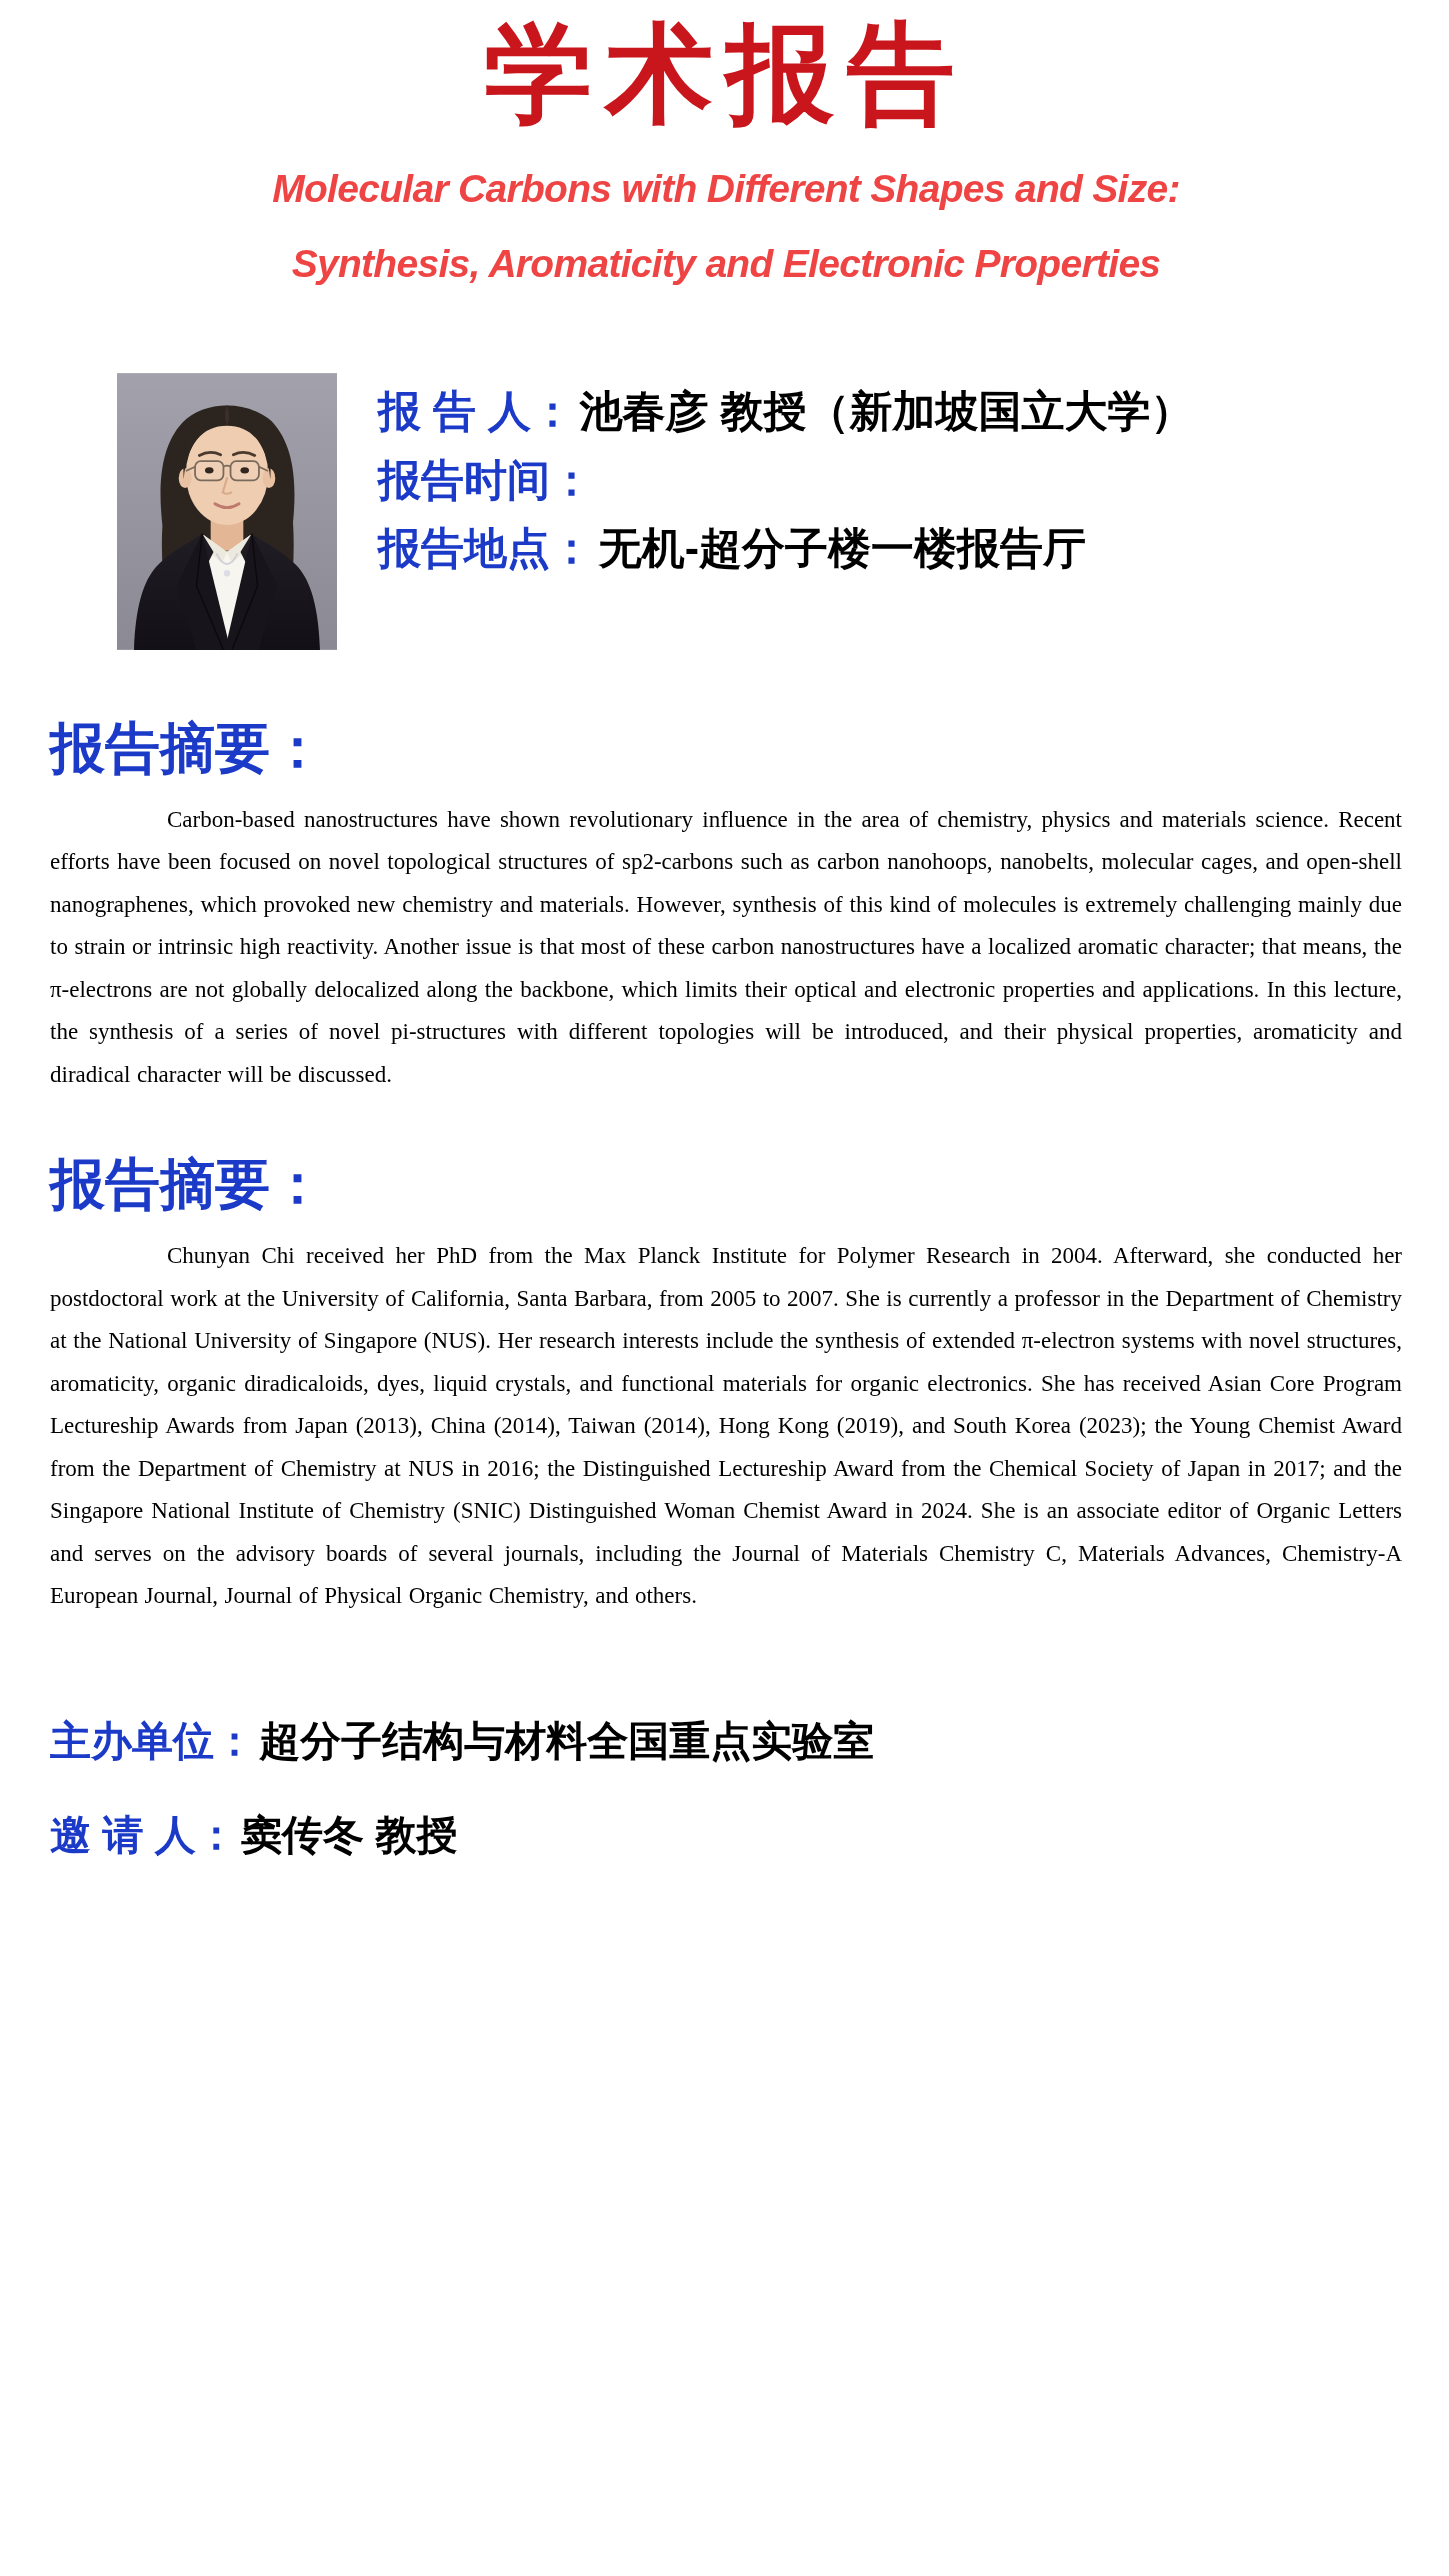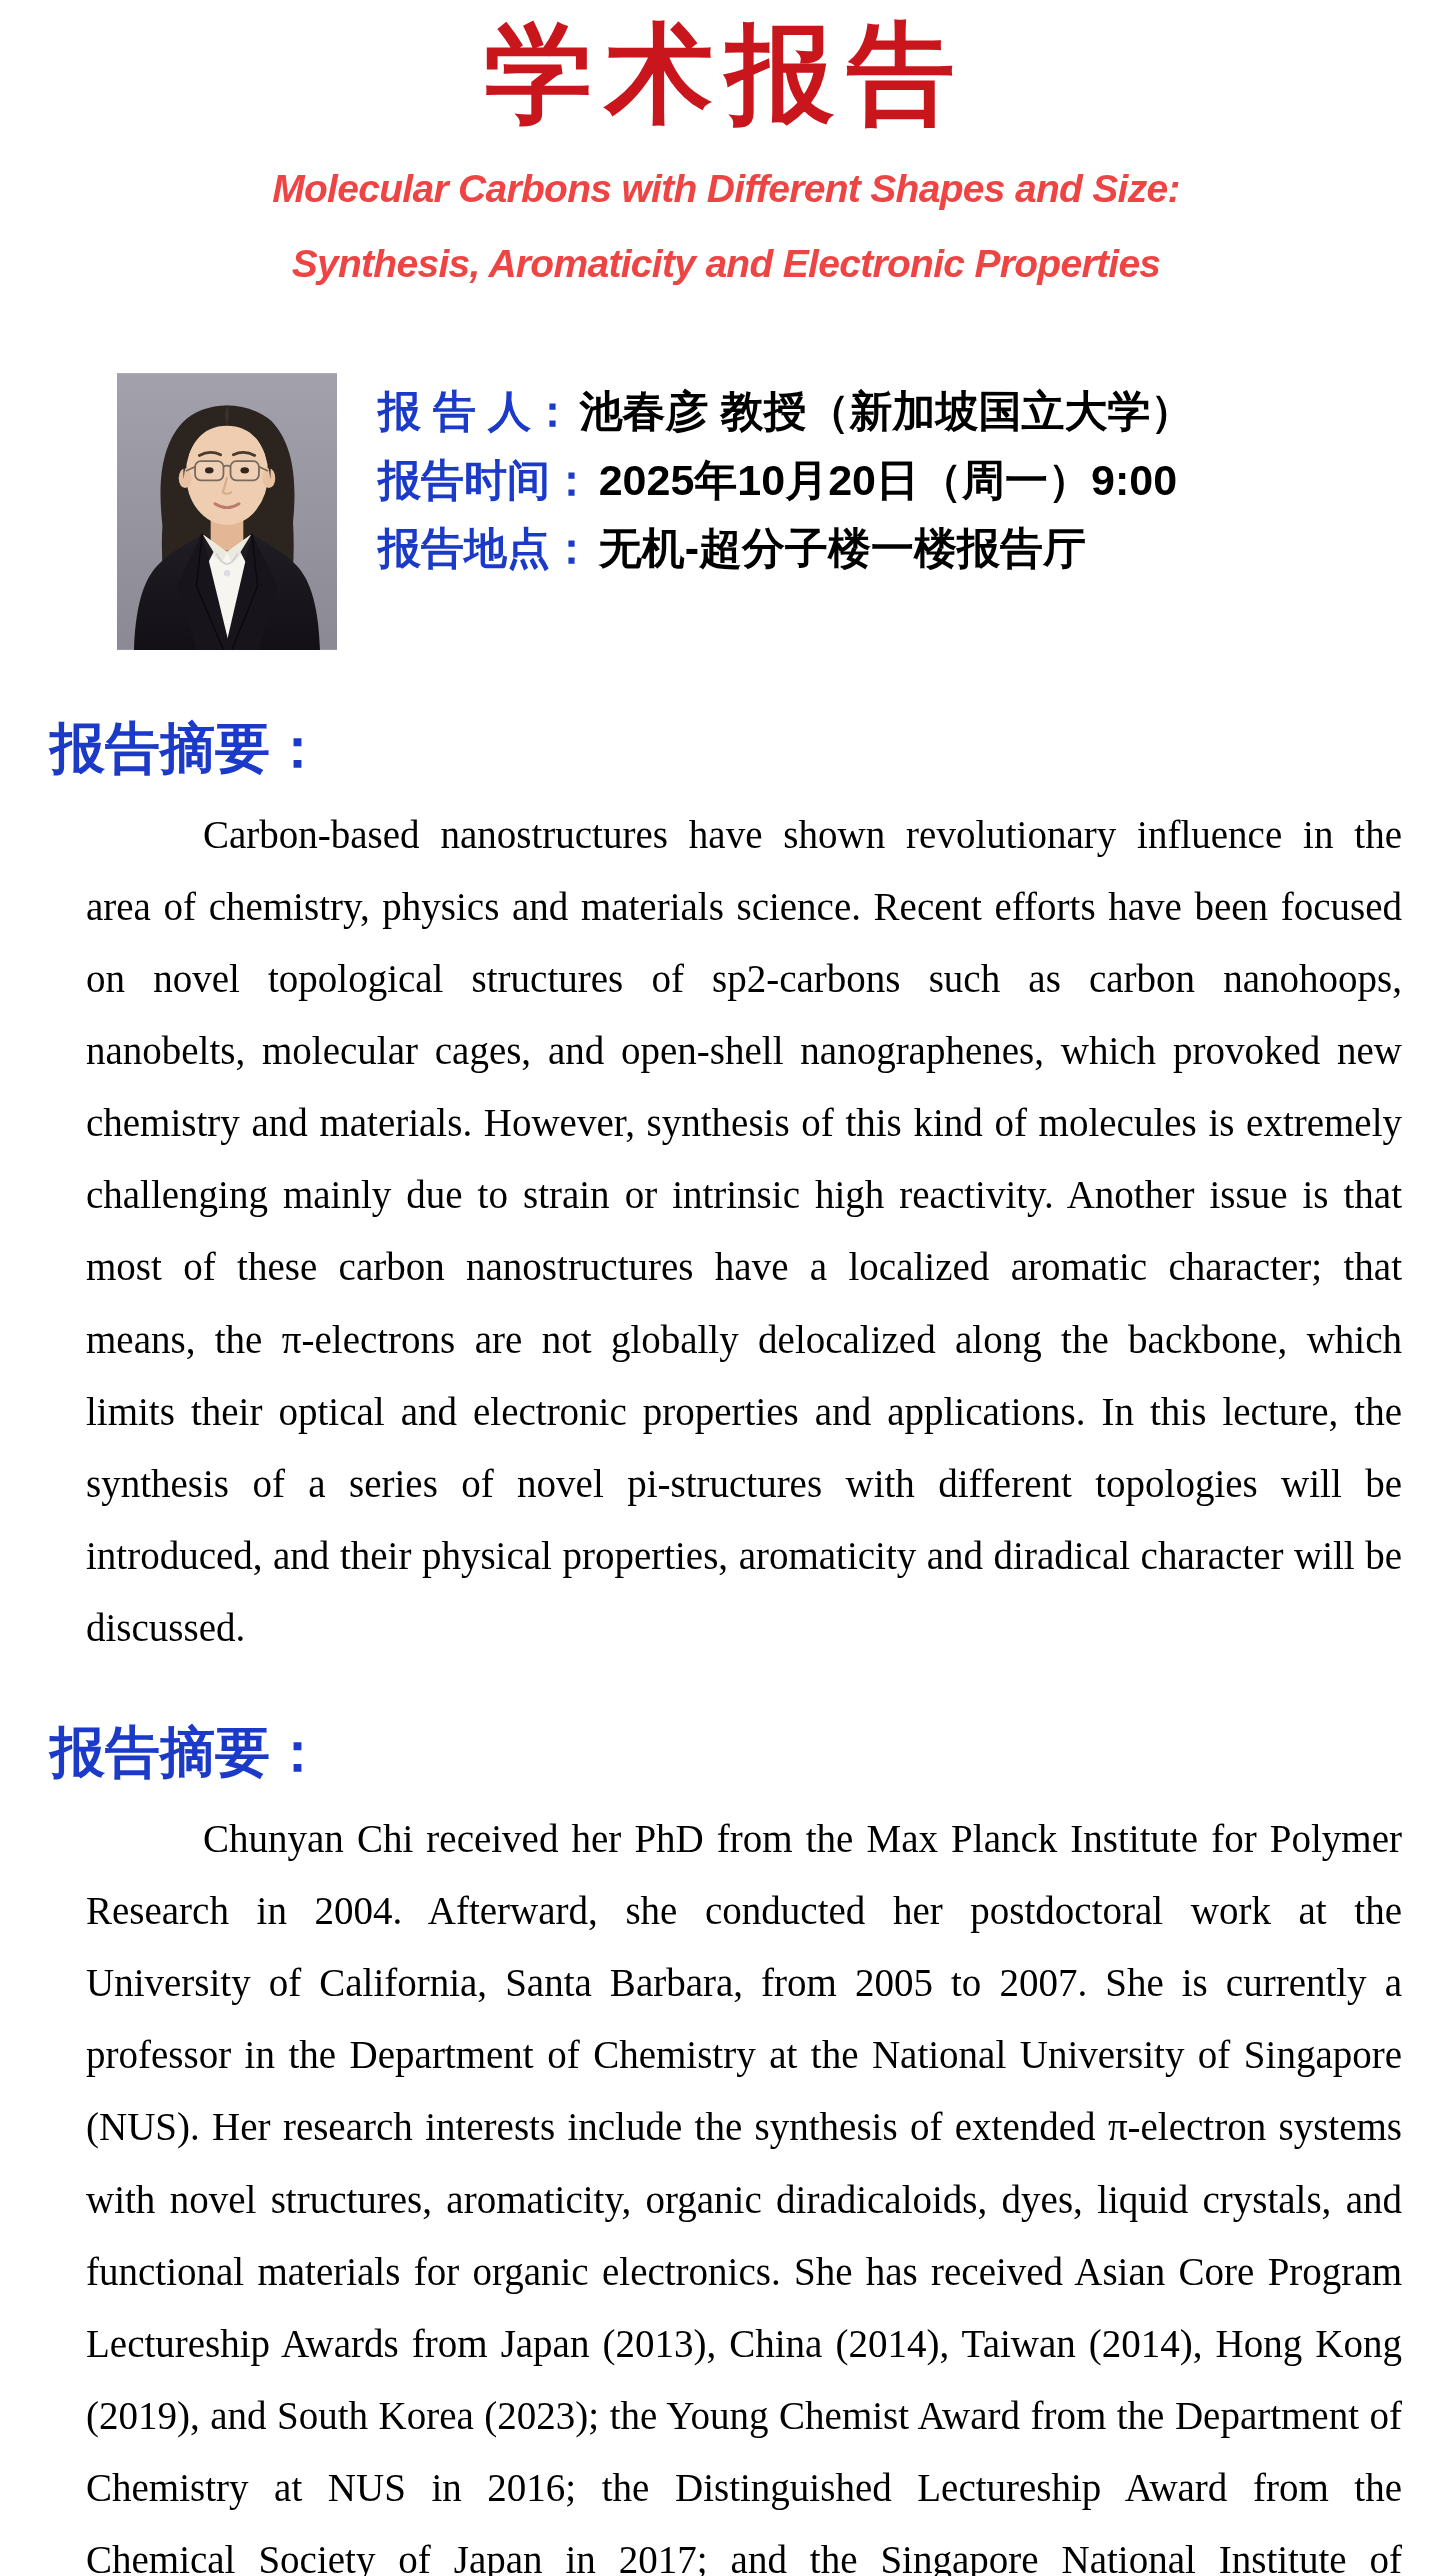--- a/index.html
+++ b/index.html
@@ -81,27 +81,26 @@
     font-size:55px;
     font-weight:bold;
     color:var(--accent-blue,#1C3AC8);
     line-height:1.1;
   }
   .abstract-heading{margin-top:68px;}
   .bio-heading{margin-top:58px;}
   .body-text{
     margin-top:20px;
     font-family:"Liberation Serif", serif;
-    font-size:39px;
+    font-size:23px;
     line-height:1.85;
     text-align:justify;
     text-indent:117px;
     color:#000;
     word-spacing:0.7px;
-    margin-left:36px;
   }
   
   .footer{
     margin-top:65px;
     display:flex;
     flex-direction:column;
     gap:12px;
   }
   .footer-row{
     display:flex;
@@ -186,21 +185,20 @@
       </svg>
     </div>
 
     <div class="info-rows">
       <div class="info-row">
         <span class="info-label">报 告 人：</span>
         <span class="info-value">池春彦 教授（新加坡国立大学）</span>
       </div>
       <div class="info-row">
         <span class="info-label">报告时间：</span>
-        <span class="info-value">2025年10月20日（周一）9:00</span>
       </div>
       <div class="info-row">
         <span class="info-label">报告地点：</span>
         <span class="info-value">无机-超分子楼一楼报告厅</span>
       </div>
     </div>
   </div>
 
   <div class="section-heading abstract-heading">报告摘要：</div>
   <p class="body-text">Carbon-based nanostructures have shown revolutionary influence in the area of chemistry, physics and materials science. Recent efforts have been focused on novel topological structures of sp2-carbons such as carbon nanohoops, nanobelts, molecular cages, and open-shell nanographenes, which provoked new chemistry and materials. However, synthesis of this kind of molecules is extremely challenging mainly due to strain or intrinsic high reactivity. Another issue is that most of these carbon nanostructures have a localized aromatic character; that means, the π-electrons are not globally delocalized along the backbone, which limits their optical and electronic properties and applications. In this lecture, the synthesis of a series of novel pi-structures with different topologies will be introduced, and their physical properties, aromaticity and diradical character will be discussed.</p>

